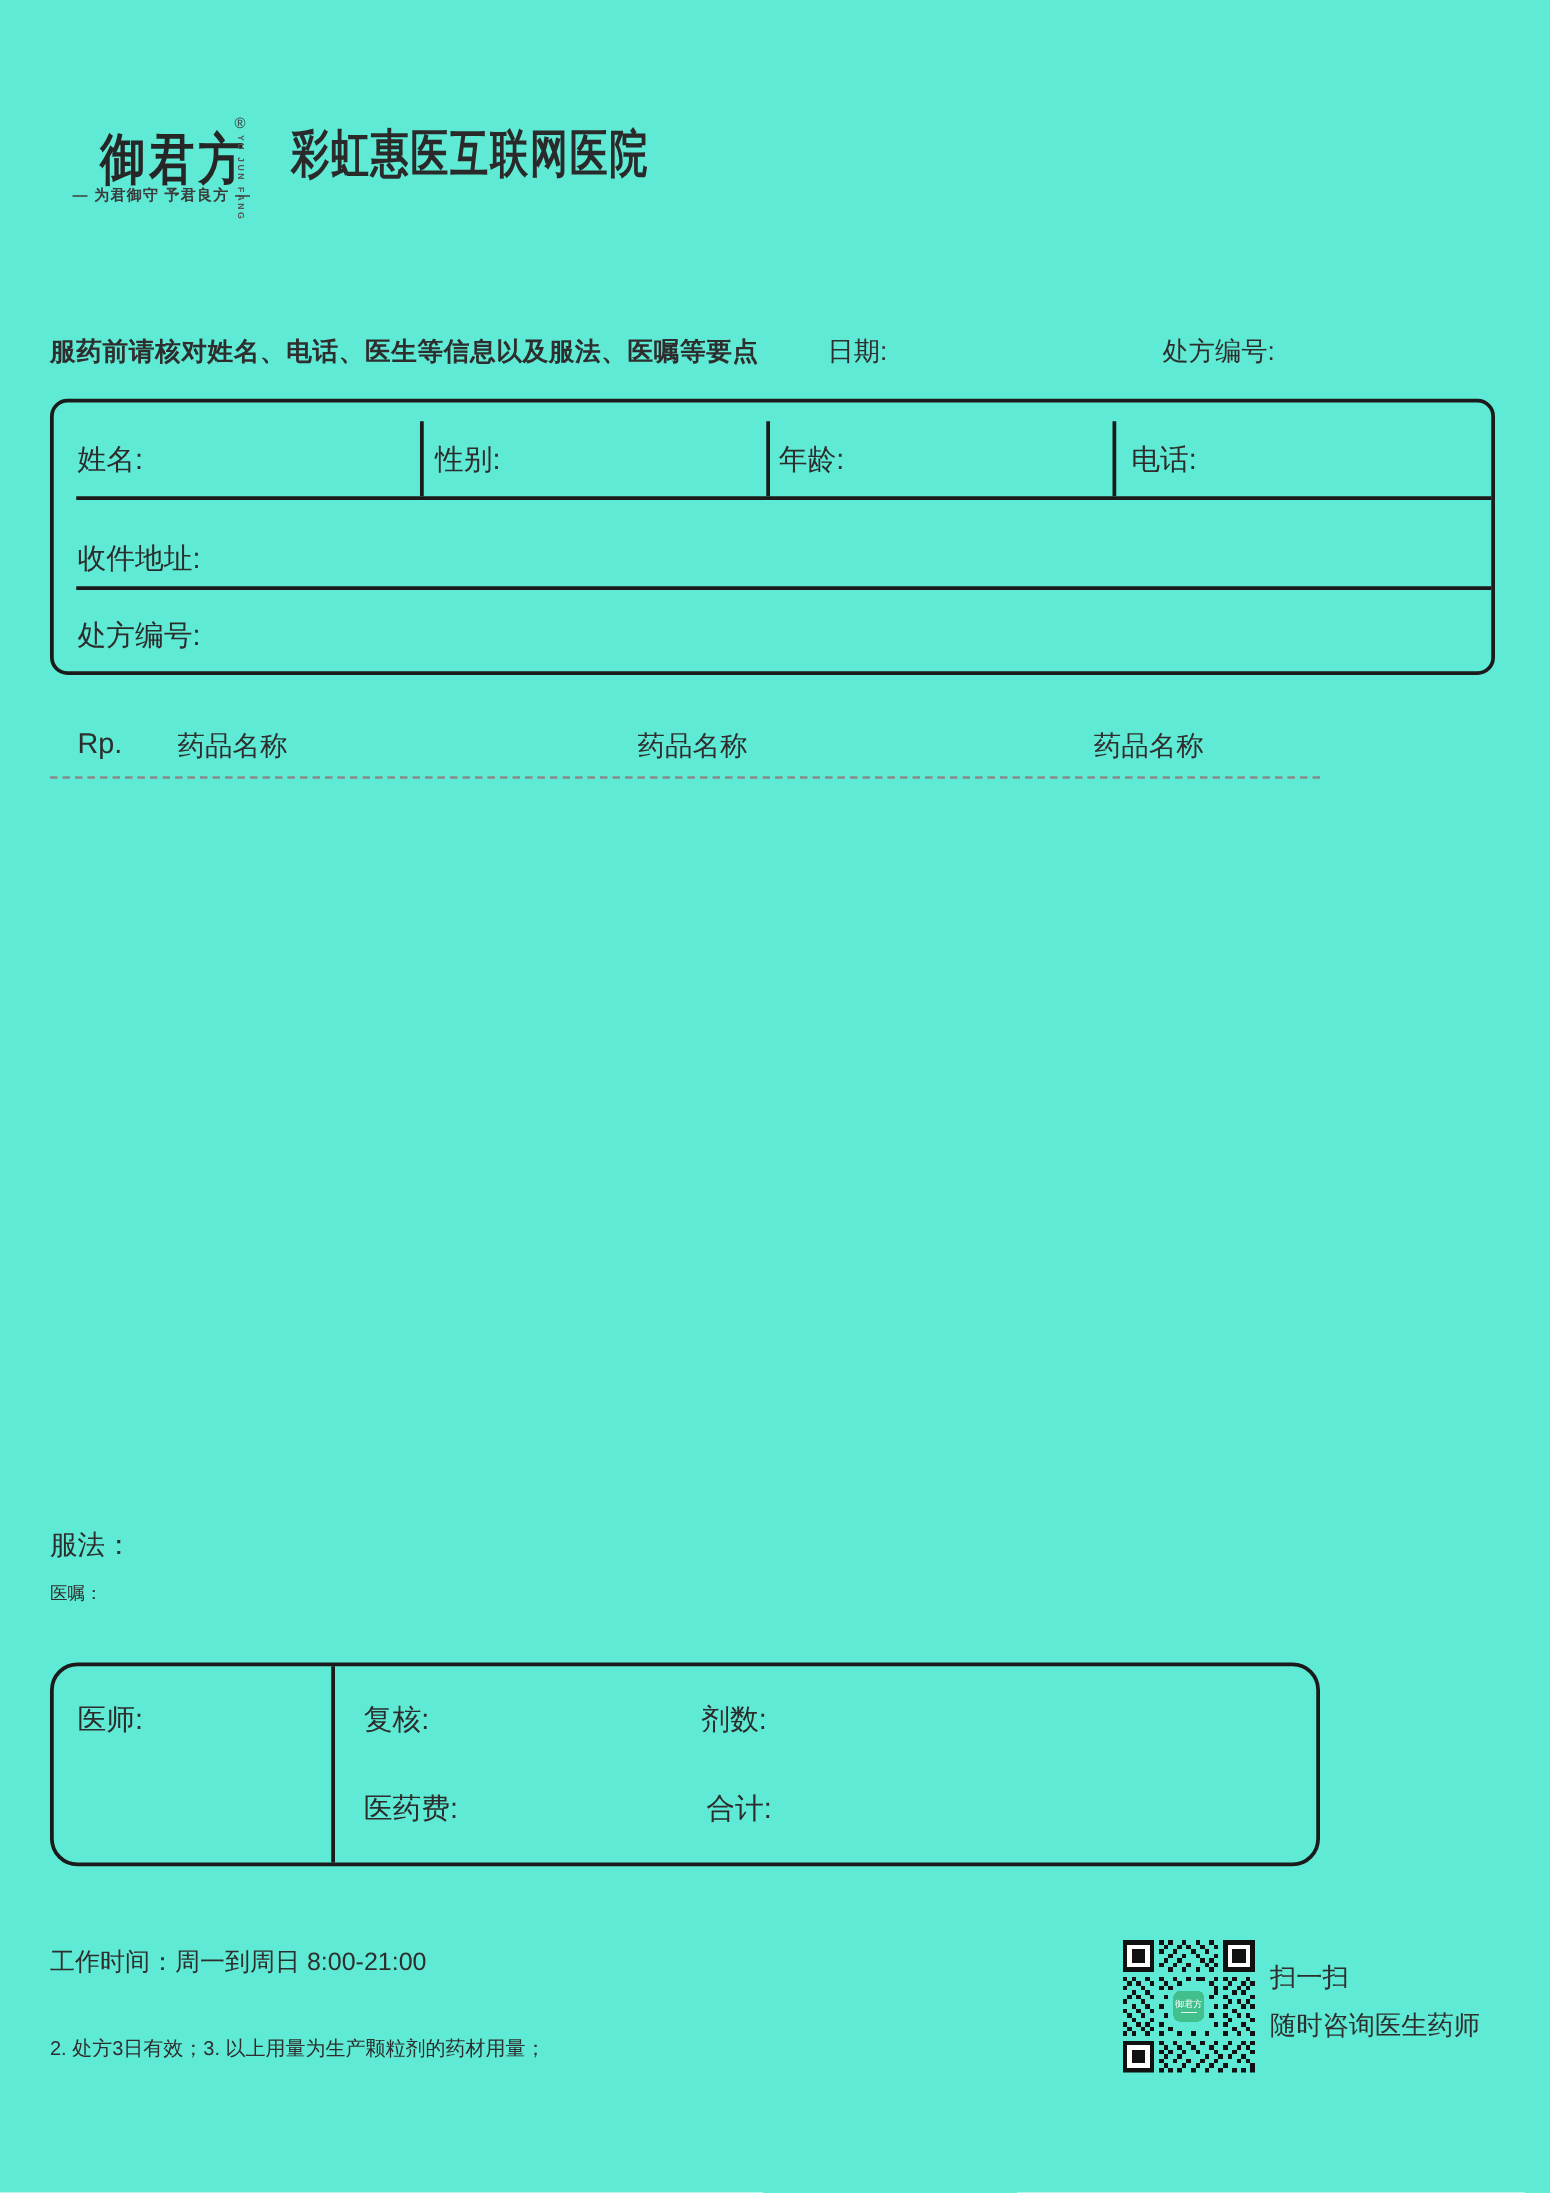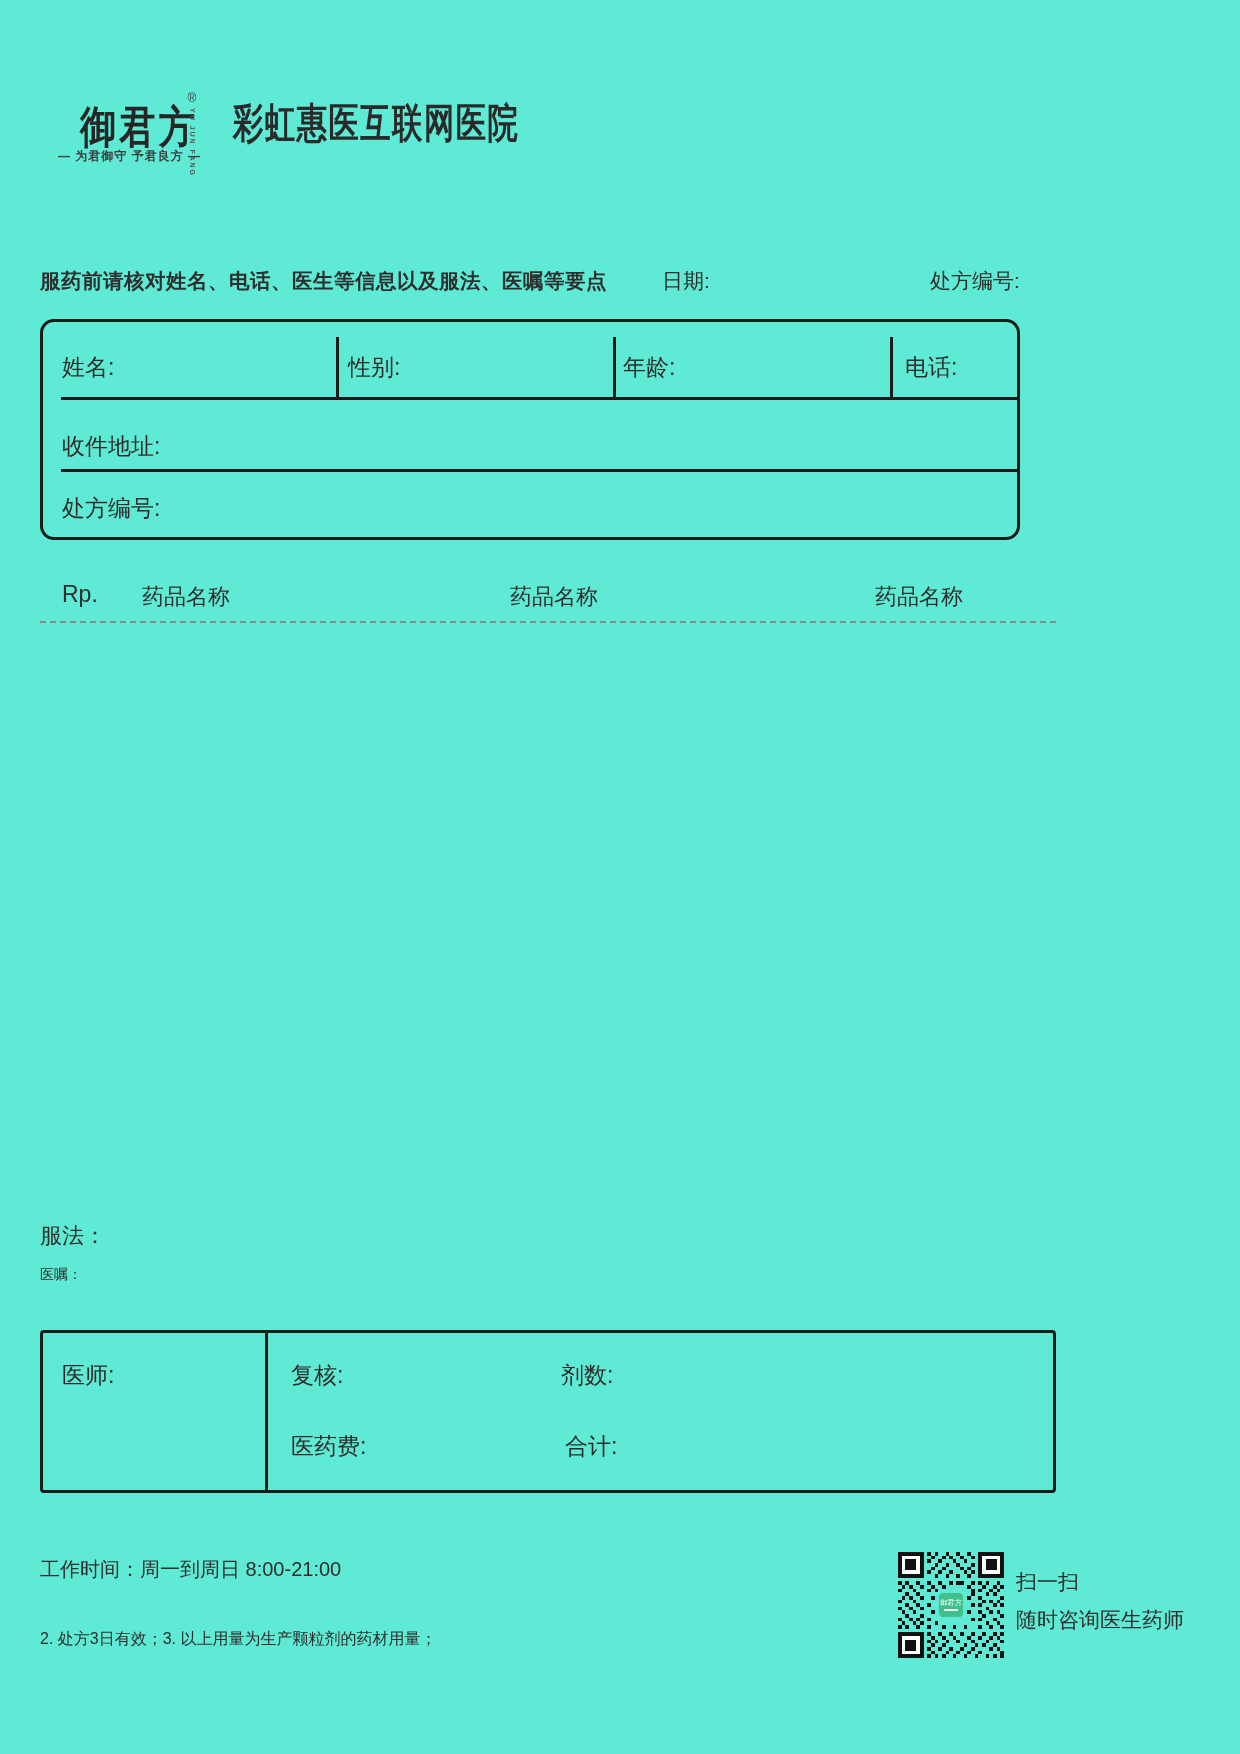--- a/index.html
+++ b/index.html
@@ -41,21 +41,21 @@
     transform:scaleX(0.74); transform-origin:left top;
   }
 
   
   .notice   { left:40px;  top:267px; font-size:20.5px; letter-spacing:0.5px;font-weight:bold; }
   .date-lbl { left:662px; top:267px; font-size:21px; }
   .rxno-lbl { left:930px; top:267px; font-size:21px; }
 
   
   .patient-box{
-    left:40px; top:319px; width:980px; height:221px;
+    left:40px; top:319px; width:1156px; height:221px;
     border:3px solid #1b1b1b; border-radius:14px;
   }
   .pb-rule{ left:18px; right:0; height:3px; background:#1b1b1b; }
   .pb-rule.r1{ top:75px; }
   .pb-rule.r2{ top:147px; }
   .pb-div{ width:2.5px; background:#1b1b1b; top:15px; height:60px; }
   .pb-div.d1{ left:293px; }
   .pb-div.d2{ left:570px; }
   .pb-div.d3{ left:847px; }
   .lbl{ font-size:23px; color:#2c2c2c; white-space:nowrap; }
@@ -76,21 +76,21 @@
     border-top:2.5px dashed #8a8a8a;
   }
 
   
   .usage { left:40px; top:1221px; font-size:22px; }
   .advice{ left:40px; top:1266px; font-size:14px; }
 
   
   .signoff-box{
     left:40px; top:1330px; width:1016px; height:163px;
-    border:3px solid #1b1b1b; border-radius:4px;
+    border:3px solid #1b1b1b; border-radius:22px;
   }
   .so-div{ left:222px; top:0; bottom:0; width:2.5px; background:#1b1b1b; }
   .so-doctor  { left:19px;  top:27px; }
   .so-review  { left:248px; top:27px; }
   .so-doses   { left:518px; top:27px; }
   .so-fee     { left:248px; top:98px; }
   .so-total   { left:522px; top:98px; }
 
   
   .f-hours{ left:40px; top:1556px; font-size:20px; }

